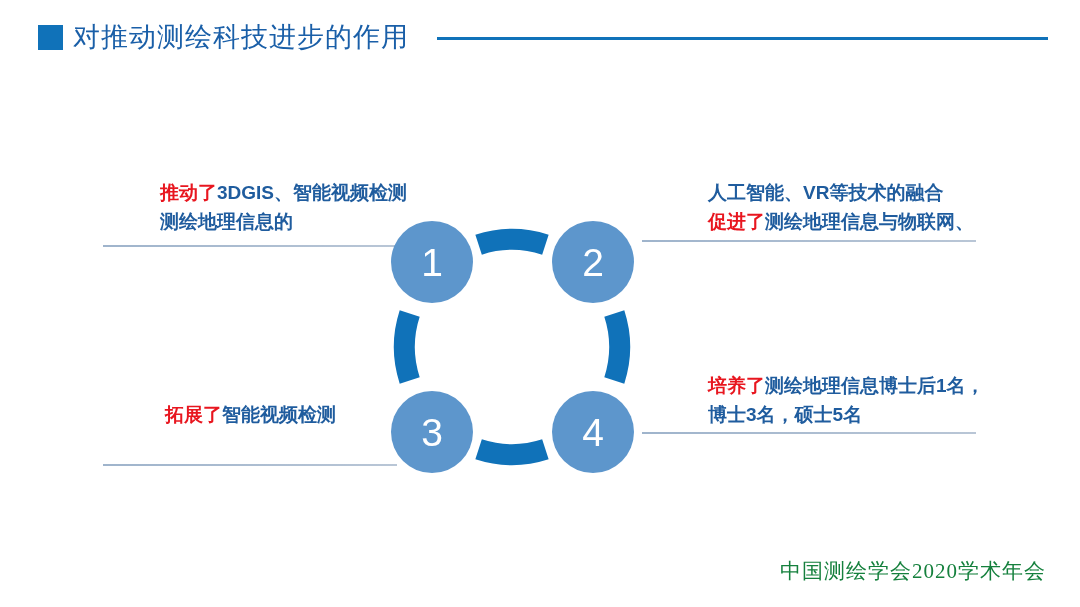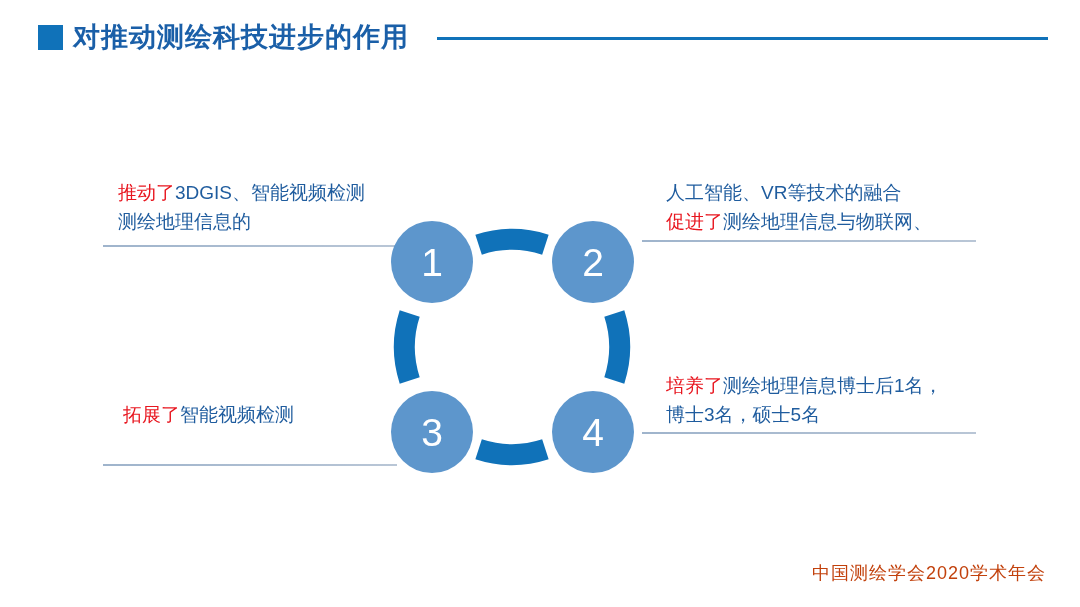--- a/index.html
+++ b/index.html
@@ -25,43 +25,44 @@
     top: 25px;
     width: 25px;
     height: 25px;
     background: #1072B9;
   }
   #page-title {
     position: absolute;
     left: 73px;
     top: 18px;
     font-size: 27px;
-    font-weight: bold;
+    font-weight: normal;
     color: #1A5FA8;
     letter-spacing: 1px;
     white-space: nowrap;
     line-height: 38px;
   }
   #header-rule {
     position: absolute;
     left: 437px;
     top: 37px;
     width: 611px;
     height: 3px;
     background: #1072B9;
   }
 
   
   .callout {
     position: absolute;
     font-size: 19px;
-    font-weight: normal;
+    font-weight: bold;
     line-height: 29px;
     color: #1F5C9E;
     white-space: nowrap;
+    margin-left: 42px;
   }
   .callout .lead {
     color: #E8161F;
   }
   .callout .rest {
     color: #1F5C9E;
   }
   .callout .line {
     display: block;
   }
@@ -111,23 +112,23 @@
   #node-1 { left: 19px;  top: 14px; }
   #node-2 { left: 180px; top: 14px; }
   #node-3 { left: 19px;  top: 184px; }
   #node-4 { left: 180px; top: 184px; }
 
   
   #footer-text {
     position: absolute;
     right: 34px;
     bottom: 22px;
-    font-family: Liberation Sans, sans-serif;
-    font-size: 18px;
-    color: #c2410c;
+    font-family: Liberation Serif, serif;
+    font-size: 21px;
+    color: #15803d;
     letter-spacing: 1px;
     white-space: nowrap;
   }
 </style>
 </head>
 <body>
 
 <div id="slide">
 
   <div id="header-marker"></div>

